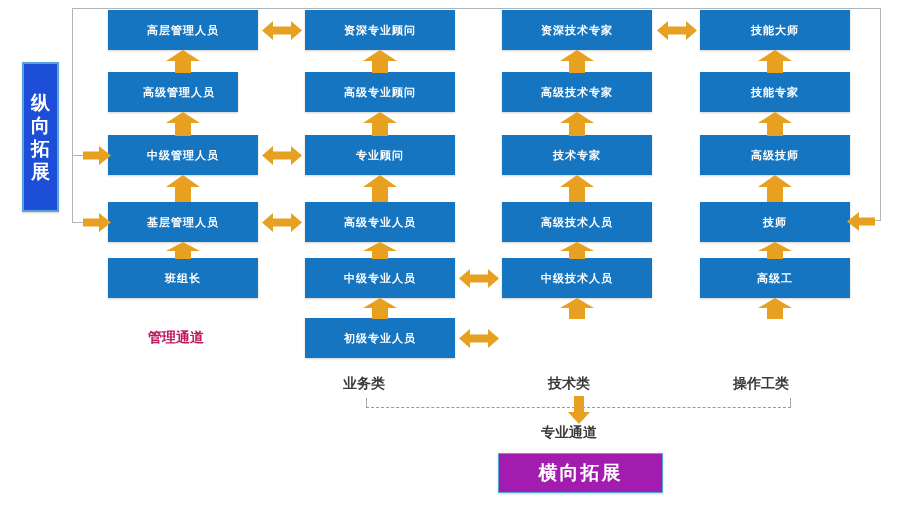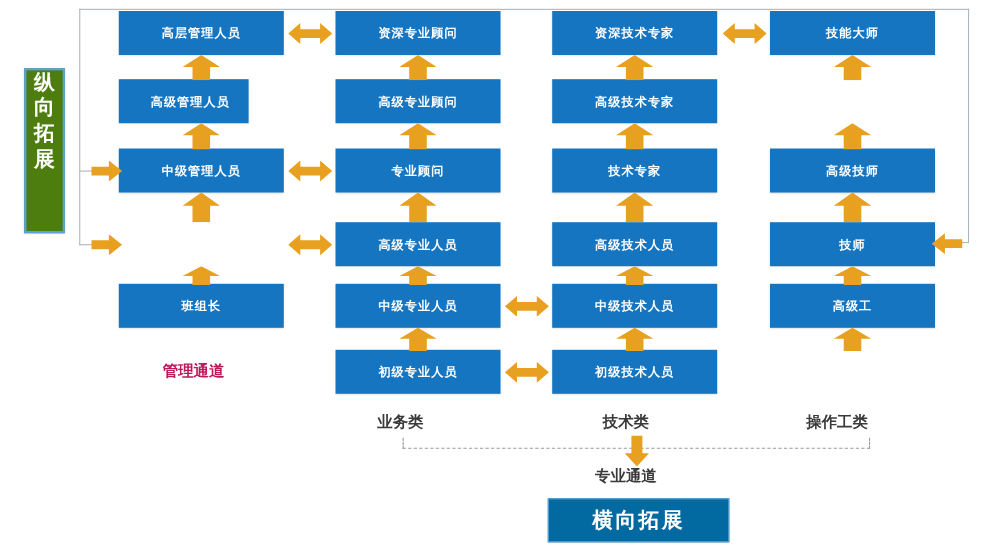--- a/index.html
+++ b/index.html
@@ -31,44 +31,44 @@
     font-size: 11px;
     letter-spacing: 1px;
     box-sizing: border-box;
     box-shadow: 0 1px 2px rgba(0,0,0,0.18);
     white-space: nowrap;
   }
 
   
   .vbanner {
     position: absolute;
-    background: #4d7c0f;
+    background: #1d4ed8;
     color: #ffffff;
     font-weight: bold;
     font-size: 19px;
     box-sizing: border-box;
     border: 2px solid #5AA3DA;
     display: flex;
-    align-items: flex-start;
+    align-items: center;
     justify-content: center;
     text-align: center;
     line-height: 1.22;
     letter-spacing: 2px;
     box-shadow: 0 1px 2px rgba(0,0,0,0.18);
   }
   .vbanner span {
     display: block;
     width: 1em;
     word-break: break-all;
   }
 
   
   .fbanner {
     position: absolute;
-    background: #0369a1;
+    background: #a21caf;
     color: #ffffff;
     font-weight: bold;
     font-size: 19px;
     letter-spacing: 2px;
     display: flex;
     align-items: center;
     justify-content: center;
     box-sizing: border-box;
     border: 1px solid #5AA3DA;
     box-shadow: 0 1px 2px rgba(0,0,0,0.18);
@@ -124,26 +124,29 @@
   <div class="frameline h" style="left:72px; top:222px; width:14px;"></div>
   <div class="frameline h" style="left:866px; top:220px; width:15px;"></div>
 
   <div class="vbanner" style="left:22px; top:62px; width:37px; height:150px;">
     <span>纵向拓展</span>
   </div>
 
   <div class="box" style="left:108px; top:10px; width:150px; height:40px;">
     <span>高层管理人员</span>
   </div>
-  <div class="box" style="left:108px; top:72px; width:118px; height:40px;padding-left:12px;">
+  <div class="box" style="left:108px; top:72px; width:130px; height:40px;padding-left:12px;">
     <span>高级管理人员</span>
   </div>
   <div class="box" style="left:108px; top:135px; width:150px; height:40px;">
     <span>中级管理人员</span>
   </div>
+  <div class="box" style="left:108px; top:202px; width:150px; height:40px;">
+    <span>基层管理人员</span>
+  </div>
   <div class="box" style="left:108px; top:258px; width:150px; height:40px;">
     <span>班组长</span>
   </div>
 
   <div class="box" style="left:305px; top:10px; width:150px; height:40px;">
     <span>资深专业顾问</span>
   </div>
   <div class="box" style="left:305px; top:72px; width:150px; height:40px;">
     <span>高级专业顾问</span>
   </div>
@@ -168,26 +171,26 @@
   </div>
   <div class="box" style="left:502px; top:135px; width:150px; height:40px;justify-content:center;">
     <span>技术专家</span>
   </div>
   <div class="box" style="left:502px; top:202px; width:150px; height:40px;">
     <span>高级技术人员</span>
   </div>
   <div class="box" style="left:502px; top:258px; width:150px; height:40px;">
     <span>中级技术人员</span>
   </div>
-  <div class="box" style="left:502px; top:318px; width:150px; height:40px;">
-    <span>初级技术人员</span>
-  </div>
 
   <div class="box" style="left:700px; top:10px; width:150px; height:40px;">
     <span>技能大师</span>
+  </div>
+  <div class="box" style="left:700px; top:72px; width:150px; height:40px;">
+    <span>技能专家</span>
   </div>
   <div class="box" style="left:700px; top:135px; width:150px; height:40px;align-items:center;">
     <span>高级技师</span>
   </div>
   <div class="box" style="left:700px; top:202px; width:150px; height:40px;">
     <span>技师</span>
   </div>
   <div class="box" style="left:700px; top:258px; width:150px; height:40px;">
     <span>高级工</span>
   </div>

